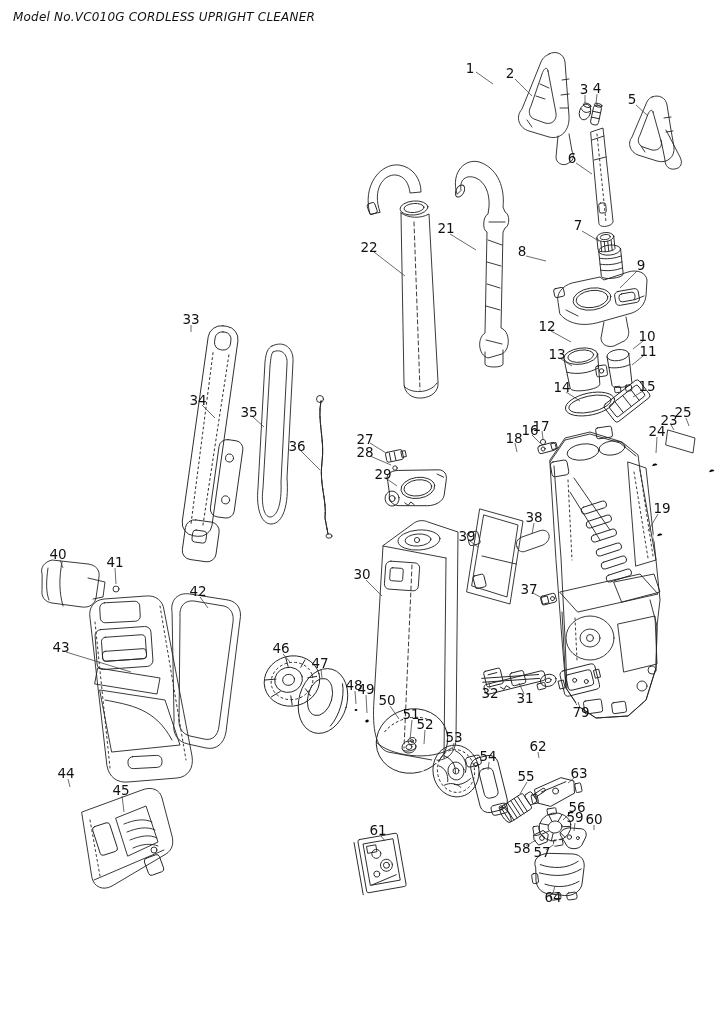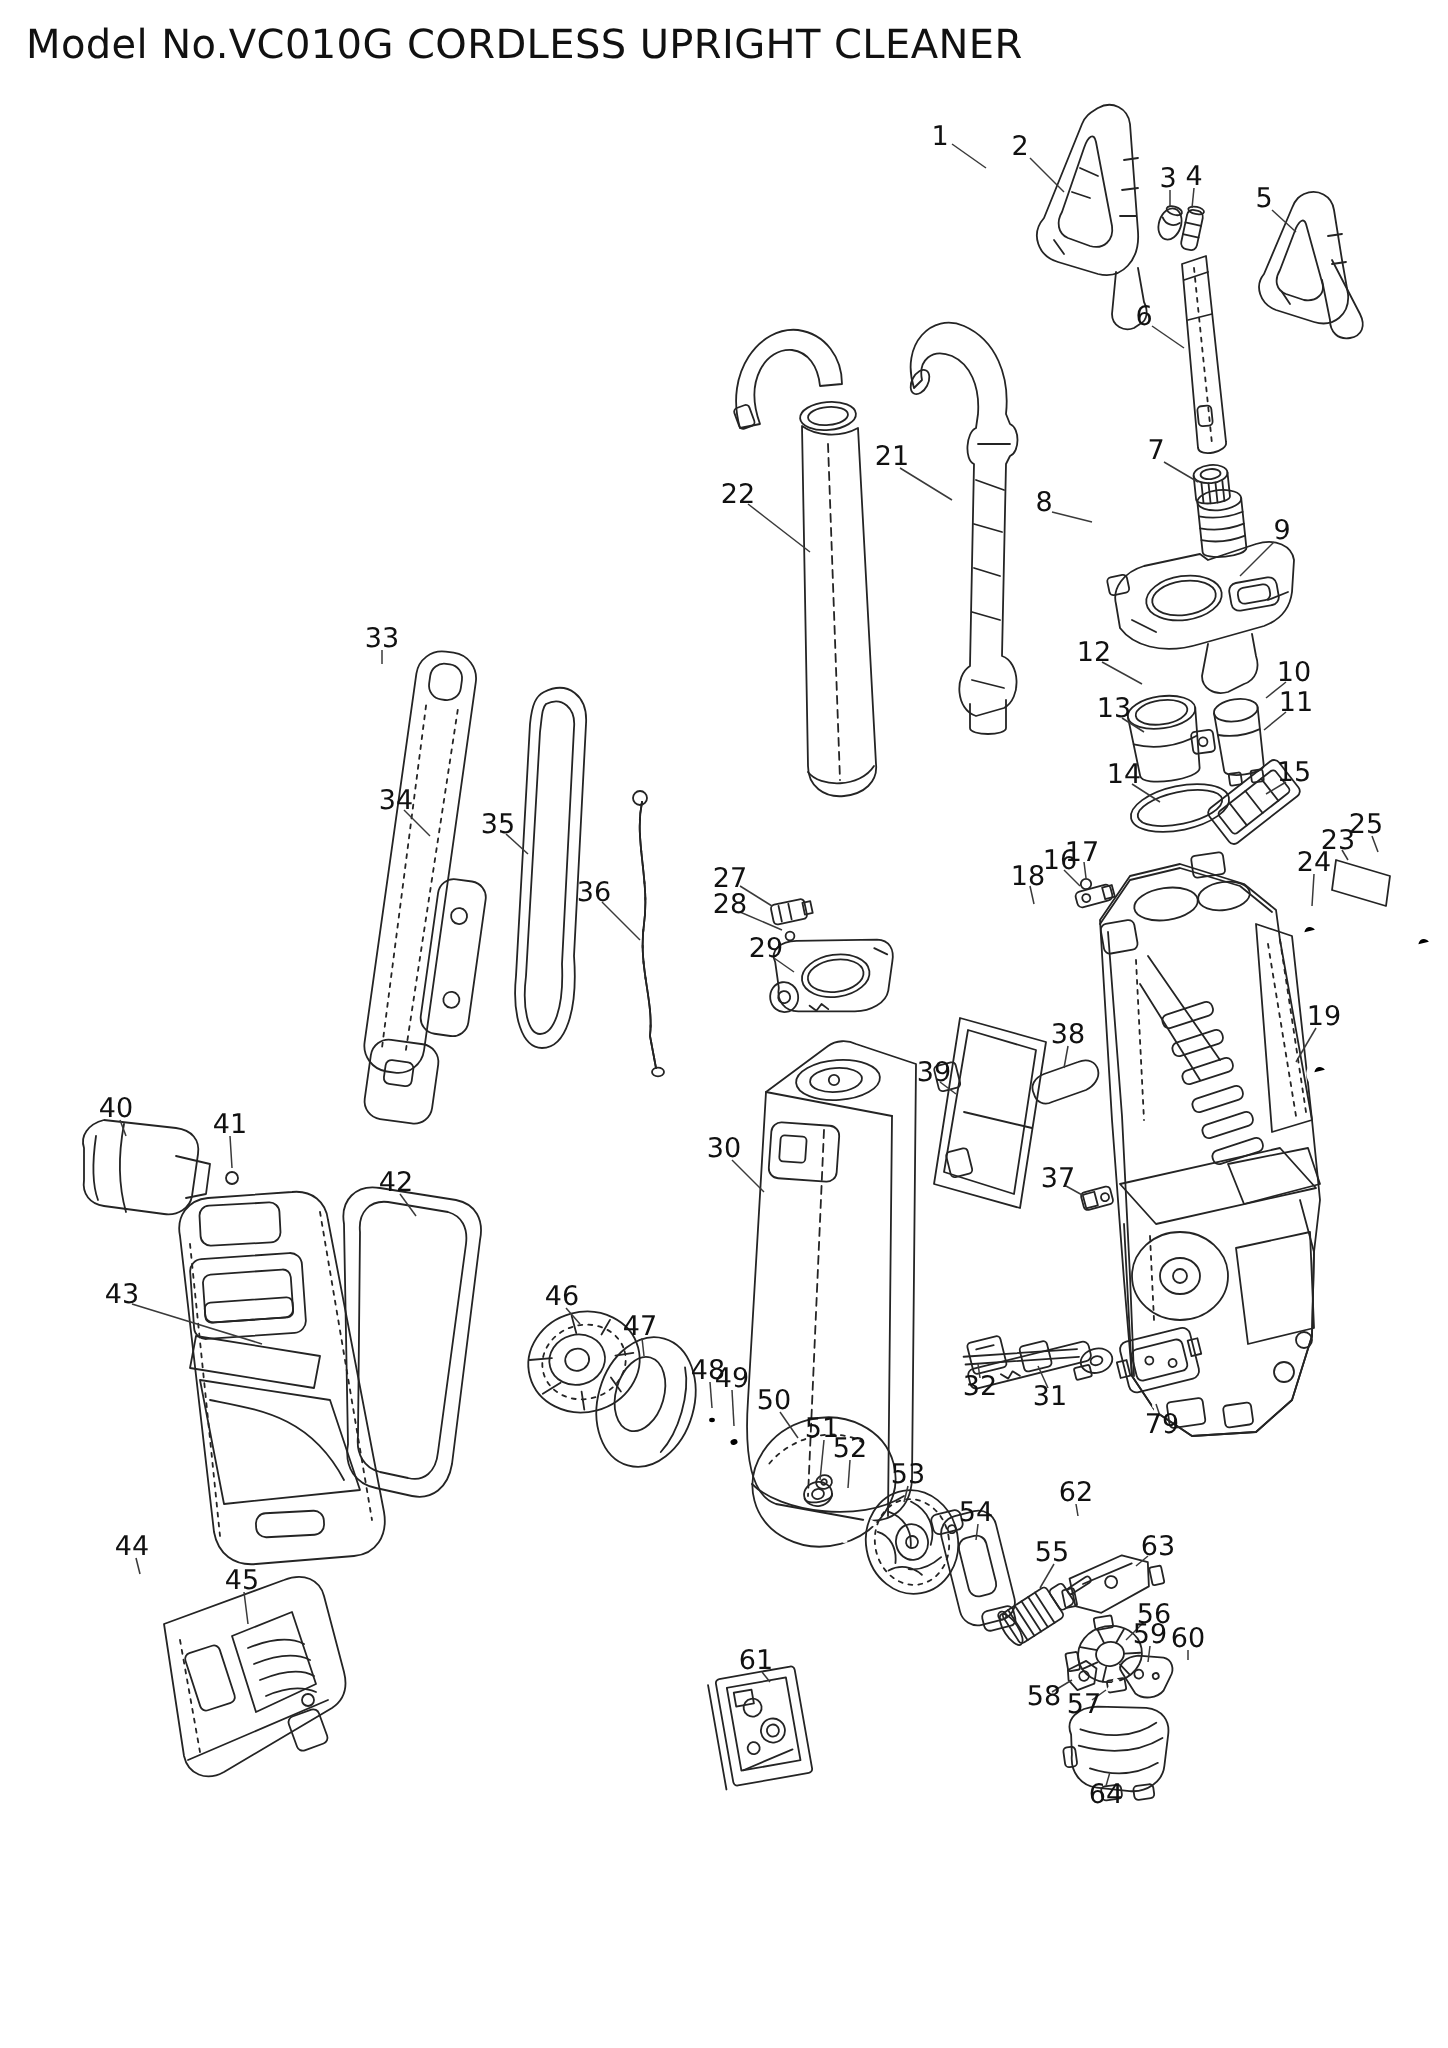--- a/index.html
+++ b/index.html
@@ -1,18 +1,18 @@
 <!DOCTYPE html>
 <html><head>
 <meta charset="utf-8">
 <style>
   html,body{margin:0;padding:0;background:#fff;}
   #page{position:relative;width:724px;height:1024px;background:#fff;overflow:hidden;
         font-family:"DejaVu Sans","Liberation Sans",sans-serif;}
-  #title{position:absolute;left:13px;top:10px;font-size:20px;color:#111;letter-spacing:.2px;}
+  #title{position:absolute;left:13px;top:10px;font-size:12px;color:#111;letter-spacing:.2px;font-style:italic;}
   svg{position:absolute;left:0;top:0;}
   
   #art path,#art rect,#art ellipse,#art circle,#art line,#art polyline,#art polygon{
     stroke:#242424;stroke-width:.9;fill:none;stroke-linecap:round;stroke-linejoin:round;}
   .w{fill:#ffffff;}
   .d{fill:#2b2b2b;stroke:none;}
   .h1{fill:url(#h1);}
   .h2{fill:url(#h2);}
   .tex{fill:url(#tex);}
   .dt{fill:url(#dots);}

